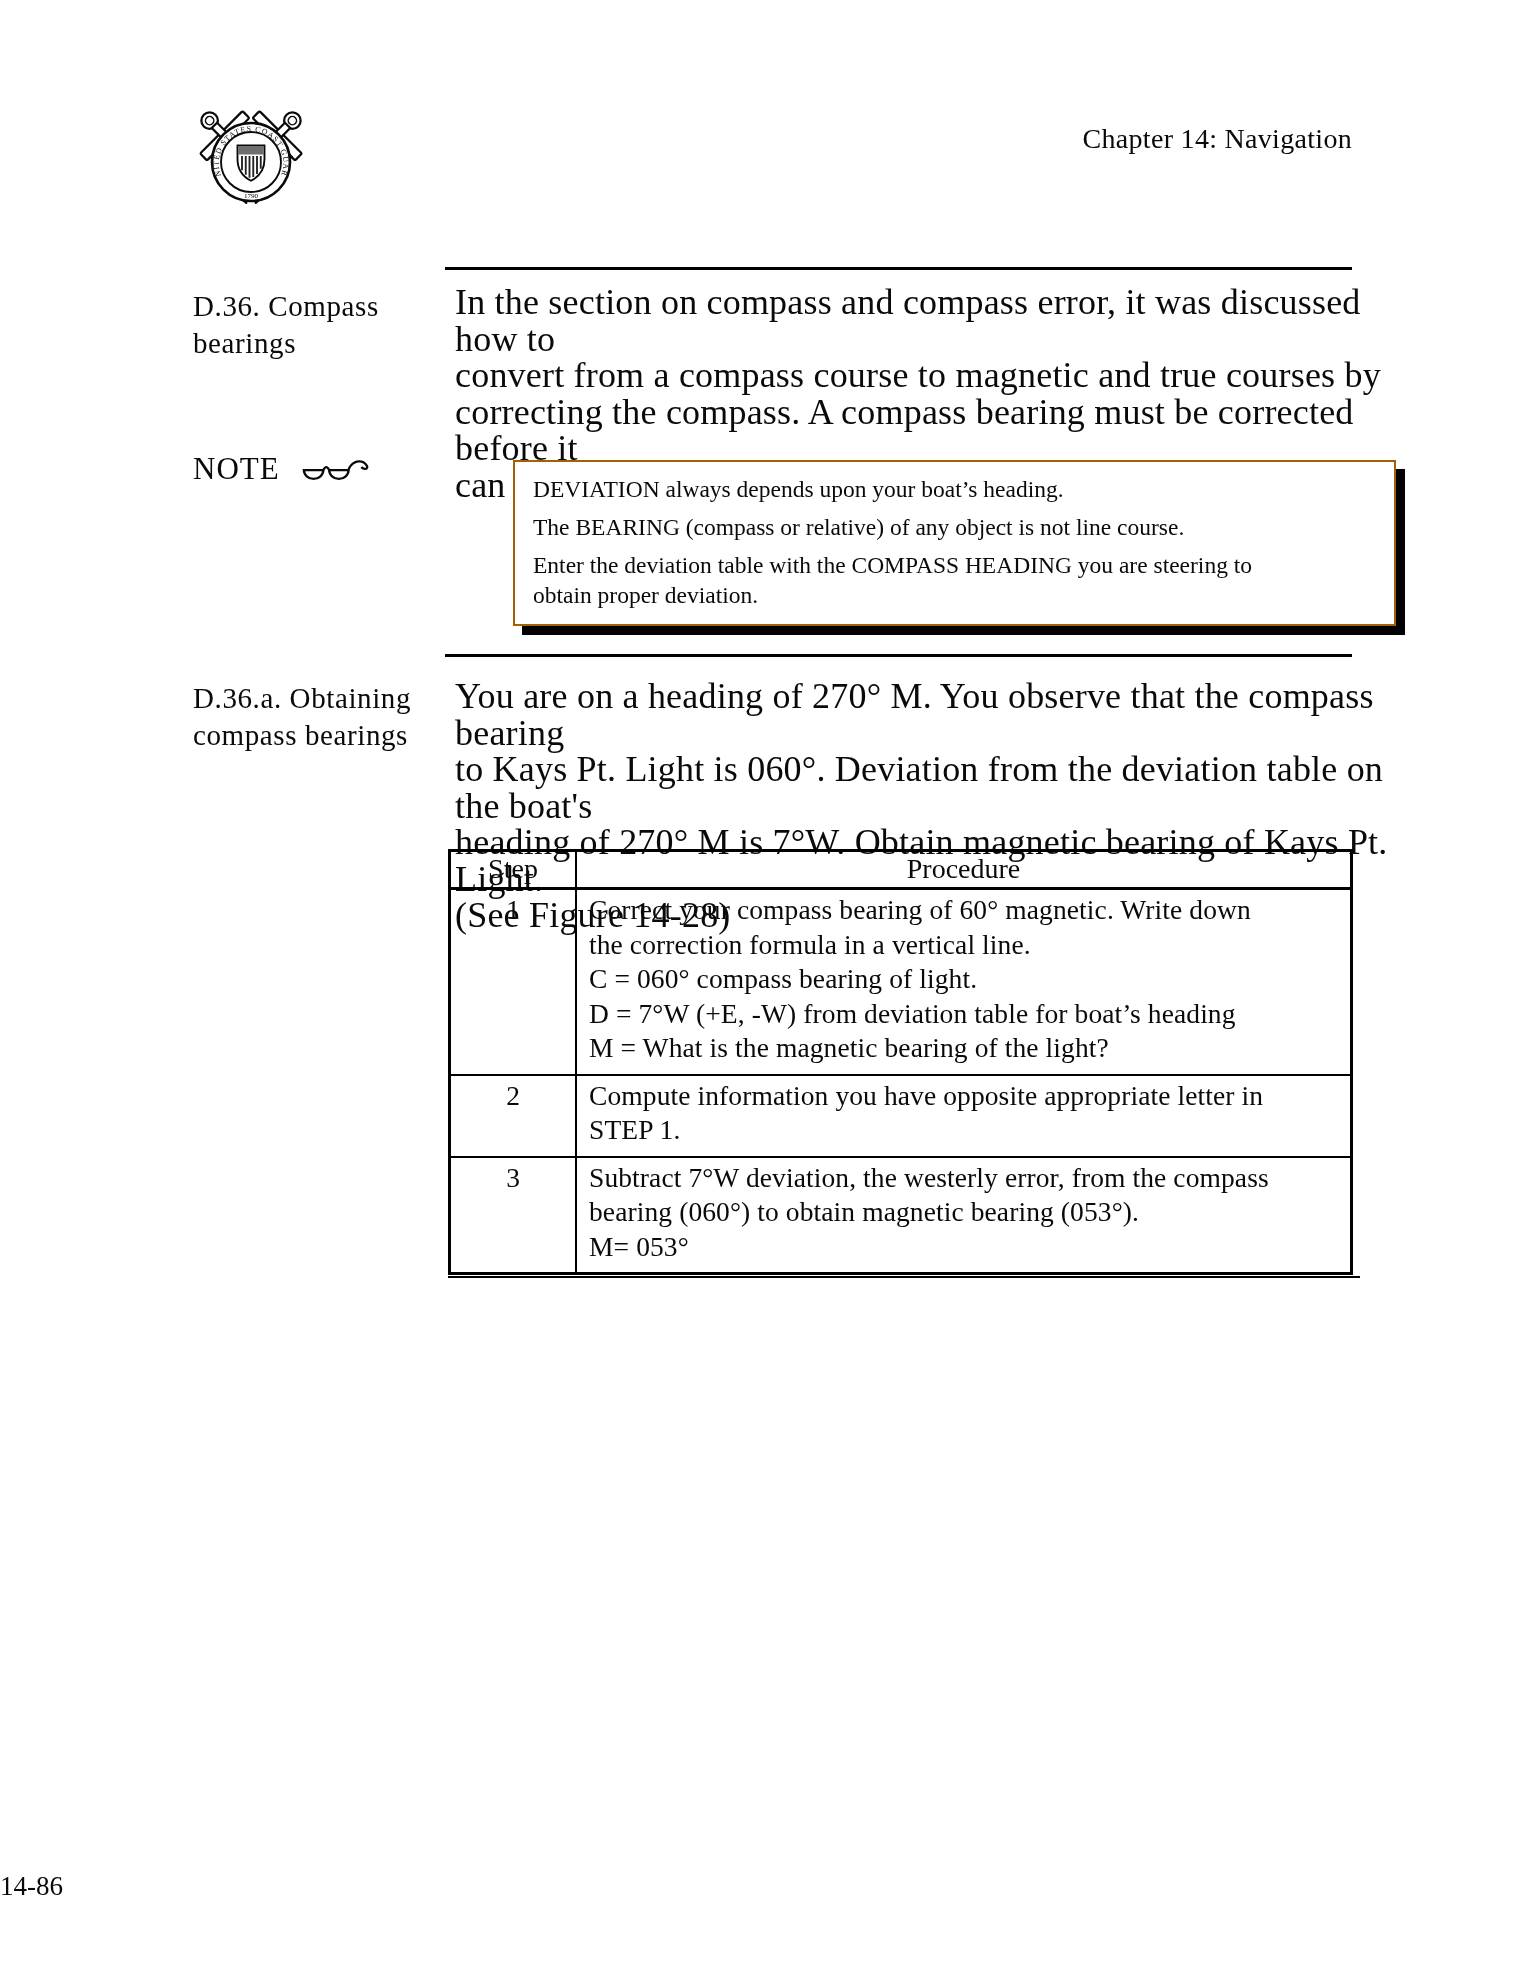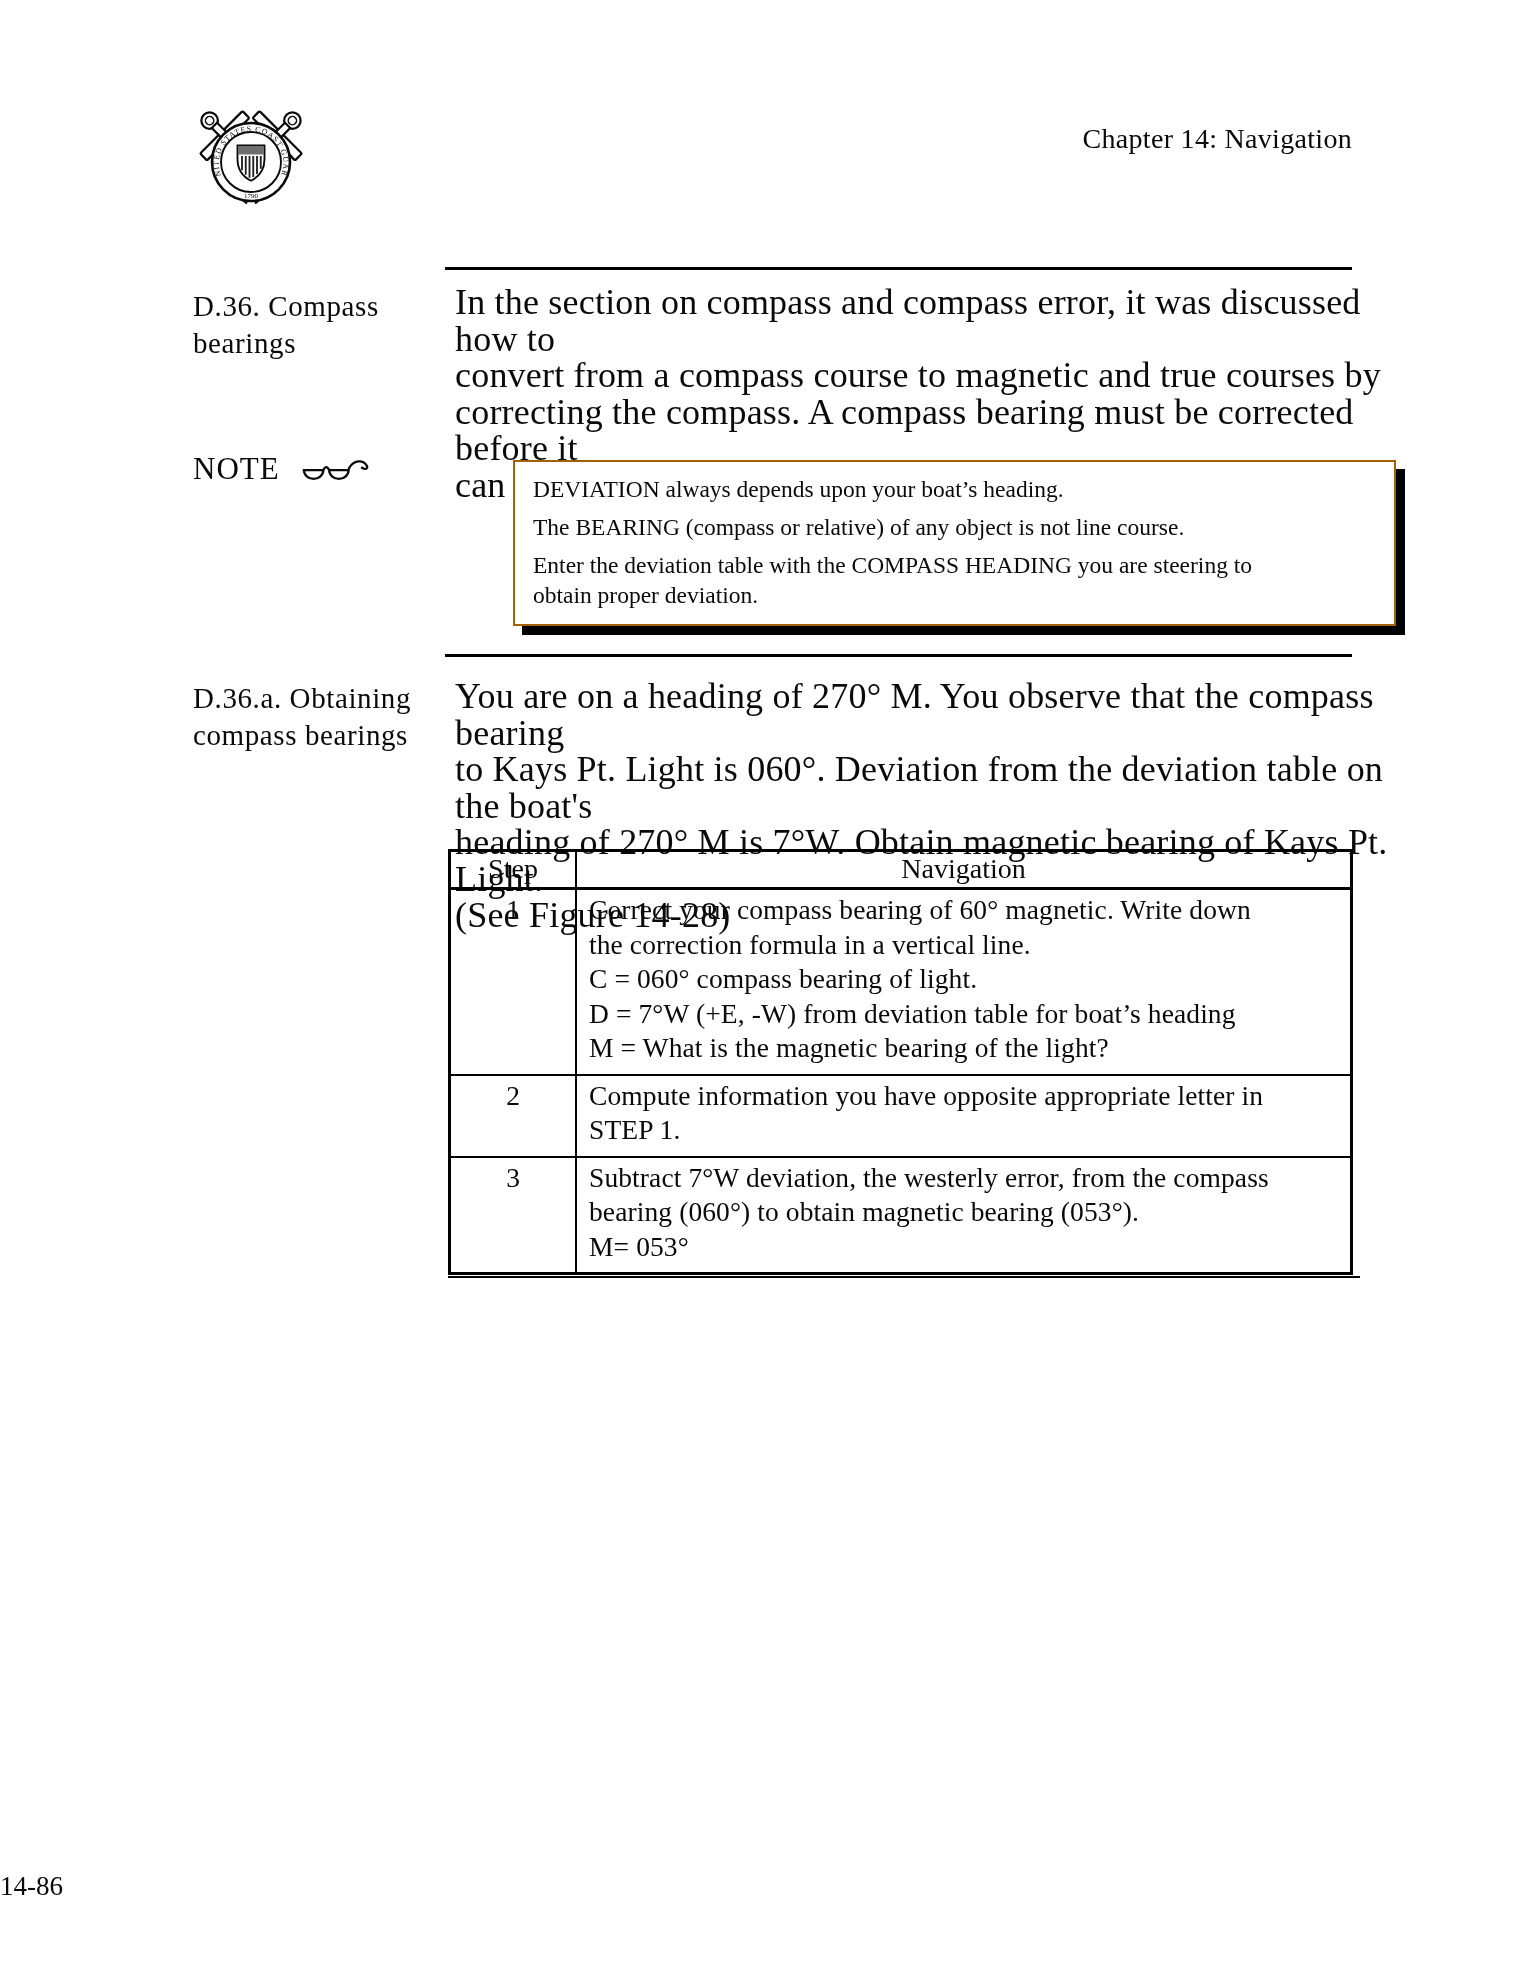--- a/index.html
+++ b/index.html
@@ -138,21 +138,21 @@
 compass bearings</div>
 <div class="abs body-text" id="d36a-body">You are on a heading of 270° M. You observe that the compass bearing
 to Kays Pt. Light is 060°.  Deviation from the deviation table on the boat's
 heading of 270° M is 7°W.  Obtain magnetic bearing of Kays Pt. Light.
 (See Figure 14-28)</div>
 
 <table class="proc-table">
   <thead>
     <tr>
       <th class="col-step">Step</th>
-      <th>Navigation</th>
+      <th>Procedure</th>
     </tr>
   </thead>
   <tbody>
     <tr>
       <td class="cell-step">1</td>
       <td class="cell-proc">Correct your compass bearing of 60° magnetic.  Write down
 the correction formula in a vertical line.
 C = 060° compass bearing of light.
 D = 7°W (+E, -W) from deviation table for boat’s heading
 M = What is the magnetic bearing of the light?</td>

